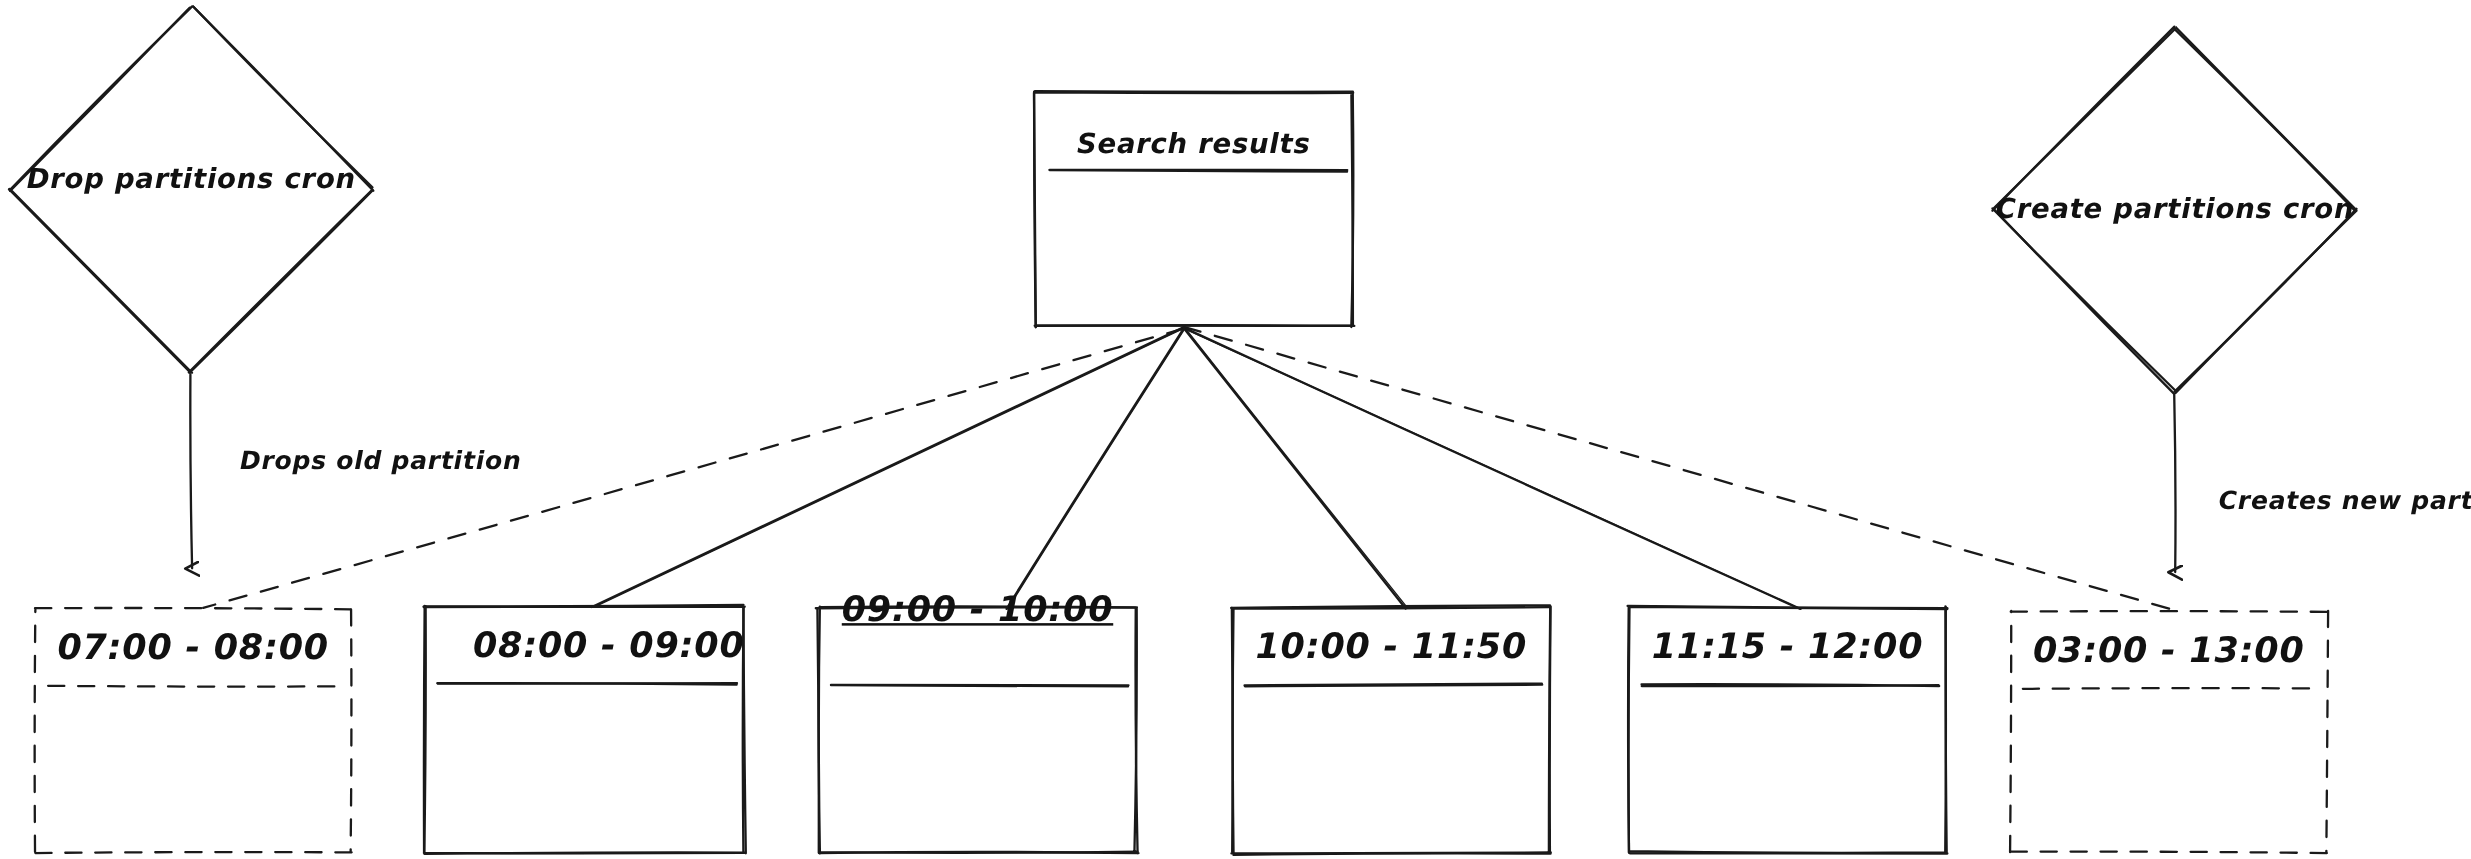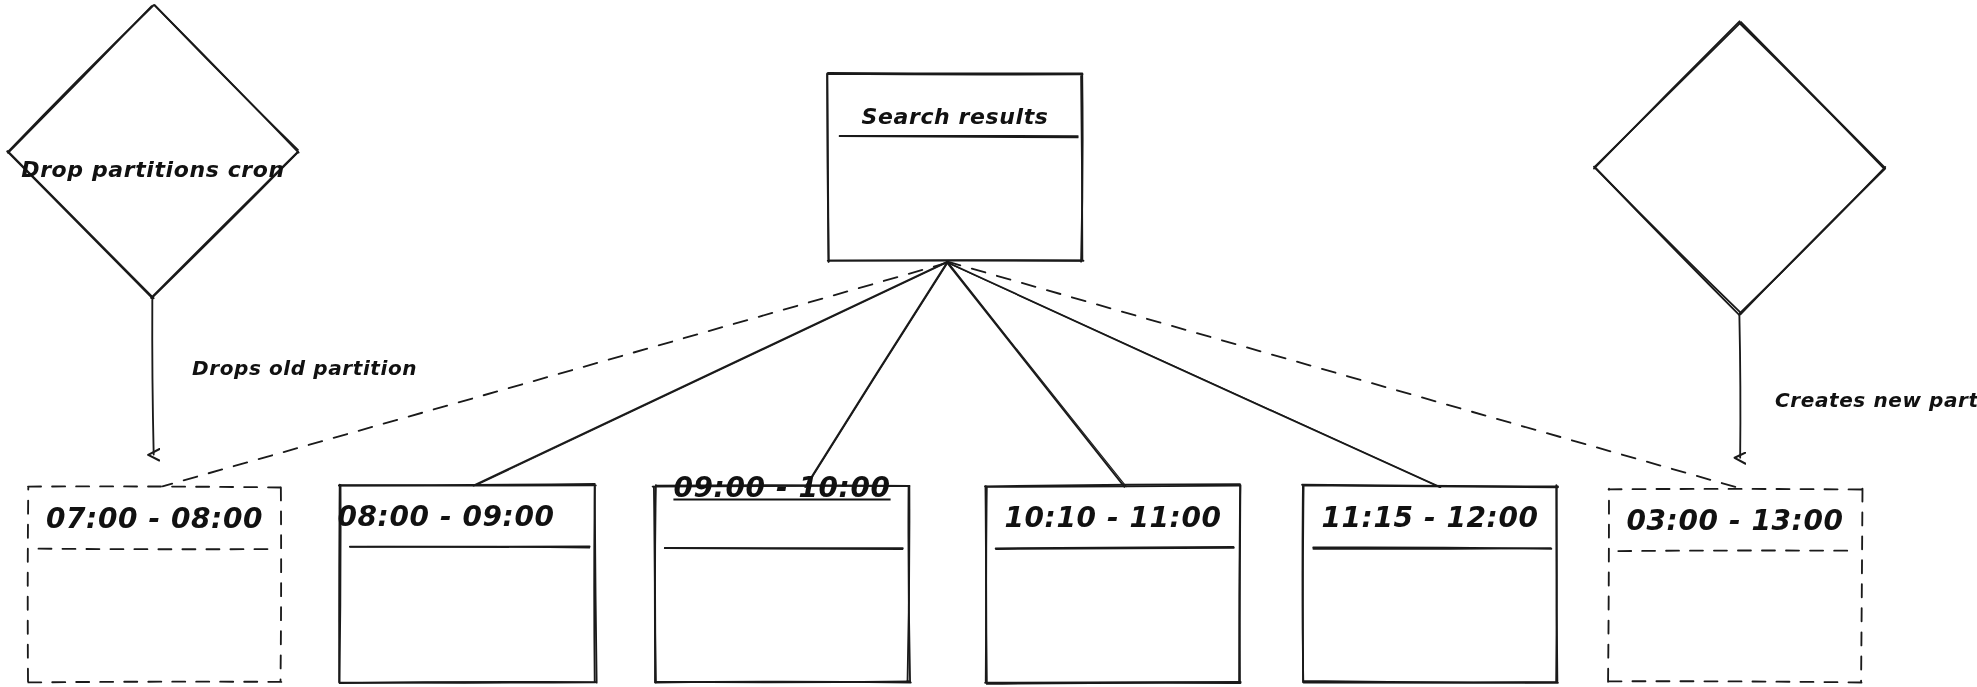--- a/index.html
+++ b/index.html
@@ -105,31 +105,32 @@
         <path d="M 995.6188453675614 548.3108331318995 Q 1115.1109364932454 547.6174837119493 1233.4914388800373 546.8898448147019" fill="none" stroke="#1a1a1a" stroke-width="1.8" stroke-linecap="round" stroke-linejoin="round"></path>
         <path d="M 1303.503086395945 485.4153731781688 Q 1429.2228584293382 486.20558908116334 1557.862701874628 487.26951164872827 M 1556.358726654201 485.1750444603595 Q 1557.1530916701317 583.6580879217285 1556.1907155423753 681.8042034343464 M 1556.6342321780112 681.9994433598217 Q 1431.5904576316432 682.9938251748187 1303.3443371588105 680.9940688042316 M 1303.2178816996225 681.8173044589802 Q 1301.8887165071856 583.6167359357778 1302.9680457305574 485.5385282137331" fill="none" stroke="#1a1a1a" stroke-width="1.85" stroke-linecap="round" stroke-linejoin="round"></path>
         <path d="M 1302.0719795233717 484.7397148421685 Q 1428.9049613958248 486.2668721033572 1557.8791365059833 486.53064008113495 M 1556.6480129244774 485.8054900363672 Q 1556.1814671999225 584.4616265306536 1557.3621042453135 682.9462169656093 M 1557.8811889650492 682.7908582123326 Q 1430.3106445318138 682.6186115277552 1303.8828235634803 682.6953563702551 M 1303.1525710211101 682.2611552053415 Q 1302.355366039721 582.5401974678692 1303.5845687964115 486.1523753362113" fill="none" stroke="#1a1a1a" stroke-width="1.85" stroke-linecap="round" stroke-linejoin="round"></path>
         <path d="M 1313.1994147984215 547.4514808897447 Q 1432.0285932069312 546.9324233535827 1551.3868498282538 548.8302313862976" fill="none" stroke="#1a1a1a" stroke-width="1.8" stroke-linecap="round" stroke-linejoin="round"></path>
         <path d="M 1313.3472021870534 548.8613291560492 Q 1433.0552961359524 549.2338129058171 1550.8418846514178 548.1017257316232" fill="none" stroke="#1a1a1a" stroke-width="1.8" stroke-linecap="round" stroke-linejoin="round"></path>
         <path d="M 1608.5951855069004 489.3217042931922 Q 1734.8044223789145 488.41337776249895 1862.449773979676 489.51950779059877 M 1862.4883770828546 488.67950162900587 Q 1861.9036555892806 584.6309163571013 1861.0808564546896 682.3600329880417 M 1861.5000843763817 682.4721555834041 Q 1734.2093021870635 680.8900598885444 1608.14733238255 681.3648256783209 M 1608.062908829033 681.7544748069506 Q 1608.9644852289764 584.7864730359457 1608.9824267151685 488.7443770410234" fill="none" stroke="#1a1a1a" stroke-width="1.85" stroke-linecap="round" stroke-linejoin="round" stroke-dasharray="13 11"></path>
         <path d="M 1618.2733759002263 551.0895686156813 Q 1736.4560250404086 550.1241106872559 1855.9810486415033 550.7566276842061" fill="none" stroke="#1a1a1a" stroke-width="1.8" stroke-linecap="round" stroke-linejoin="round" stroke-dasharray="13 11"></path>
       </g>
   </svg>
 
-  <div class="lbl lbl-center diamond-title" style="left:153px; top:169px;">Drop partitions cron</div>
+  <div class="lbl lbl-center diamond-title" style="left:153px; top:144px;">Drop partitions cron</div>
 
+  <div class="lbl lbl-center diamond-title" style="left:1740px; top:168px;">Create partitions cron</div>
 
   <div class="lbl lbl-center node-title" style="left:955px; top:116px;">Search results</div>
 
   <div class="lbl lbl-left edge-label" style="left:192px; top:368px;">Drops old partition</div>
 
   <div class="lbl lbl-left edge-label" style="left:1775px; top:400px;">Creates new partition</div>
 
   <div id="partition-labels">
       <div class="lbl lbl-center part-title" style="left: 154.5px; top: 518px;">07:00 - 08:00</div>
-      <div class="lbl lbl-center part-title" style="left: 446px; top: 516px;">08:00 - 09:00</div>
+      <div class="lbl lbl-center part-title" style="left: 487px; top: 516px;">08:00 - 09:00</div>
       <div class="lbl lbl-center part-title" style="left: 782px; top: 487px; text-decoration: underline;">09:00 - 10:00</div>
-      <div class="lbl lbl-center part-title" style="left: 1113px; top: 517px;">10:10 - 11:00</div>
+      <div class="lbl lbl-center part-title" style="left: 1113px; top: 517px;">10:00 - 11:50</div>
       <div class="lbl lbl-center part-title" style="left: 1430px; top: 517px;">11:15 - 12:00</div>
       <div class="lbl lbl-center part-title" style="left: 1735px; top: 520px;">03:00 - 13:00</div>
     </div>
 
 </div>
 
 </body></html>

